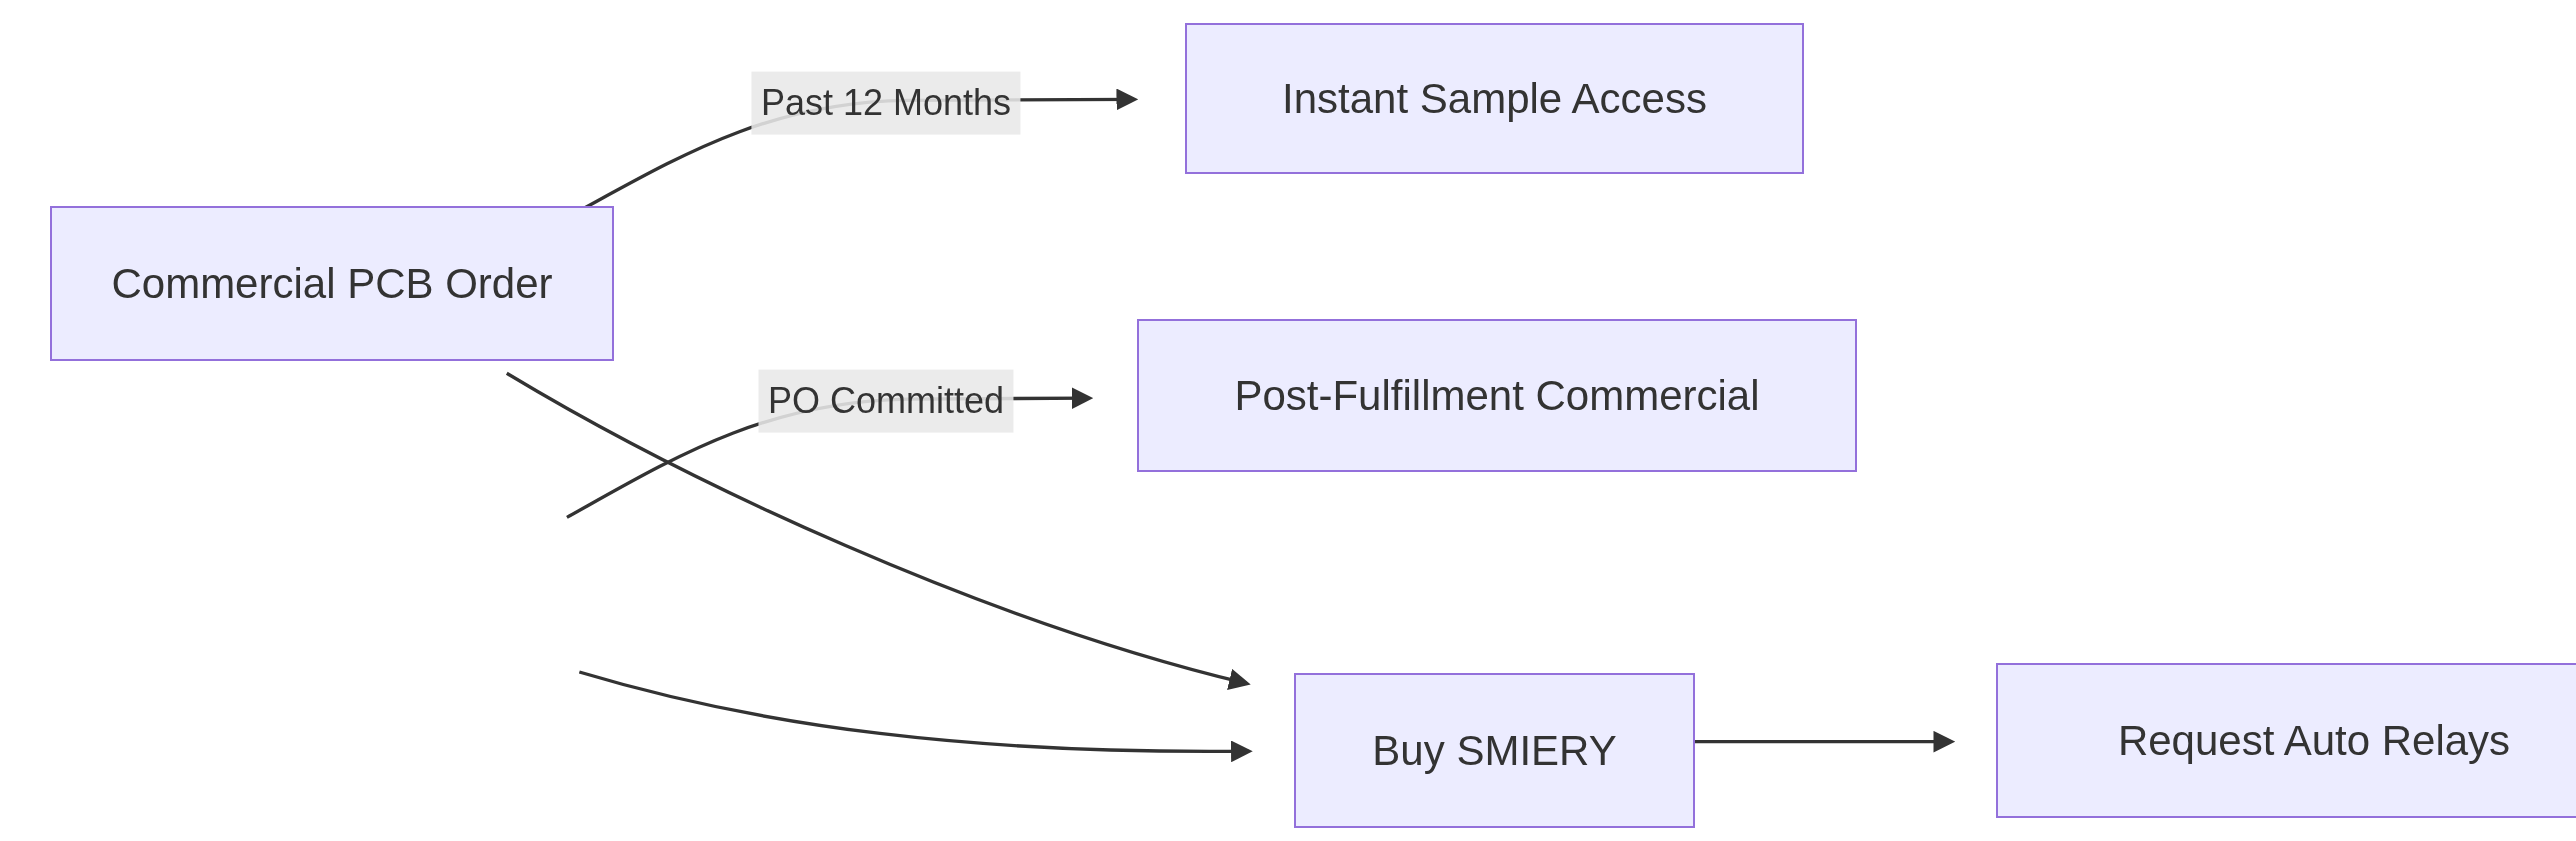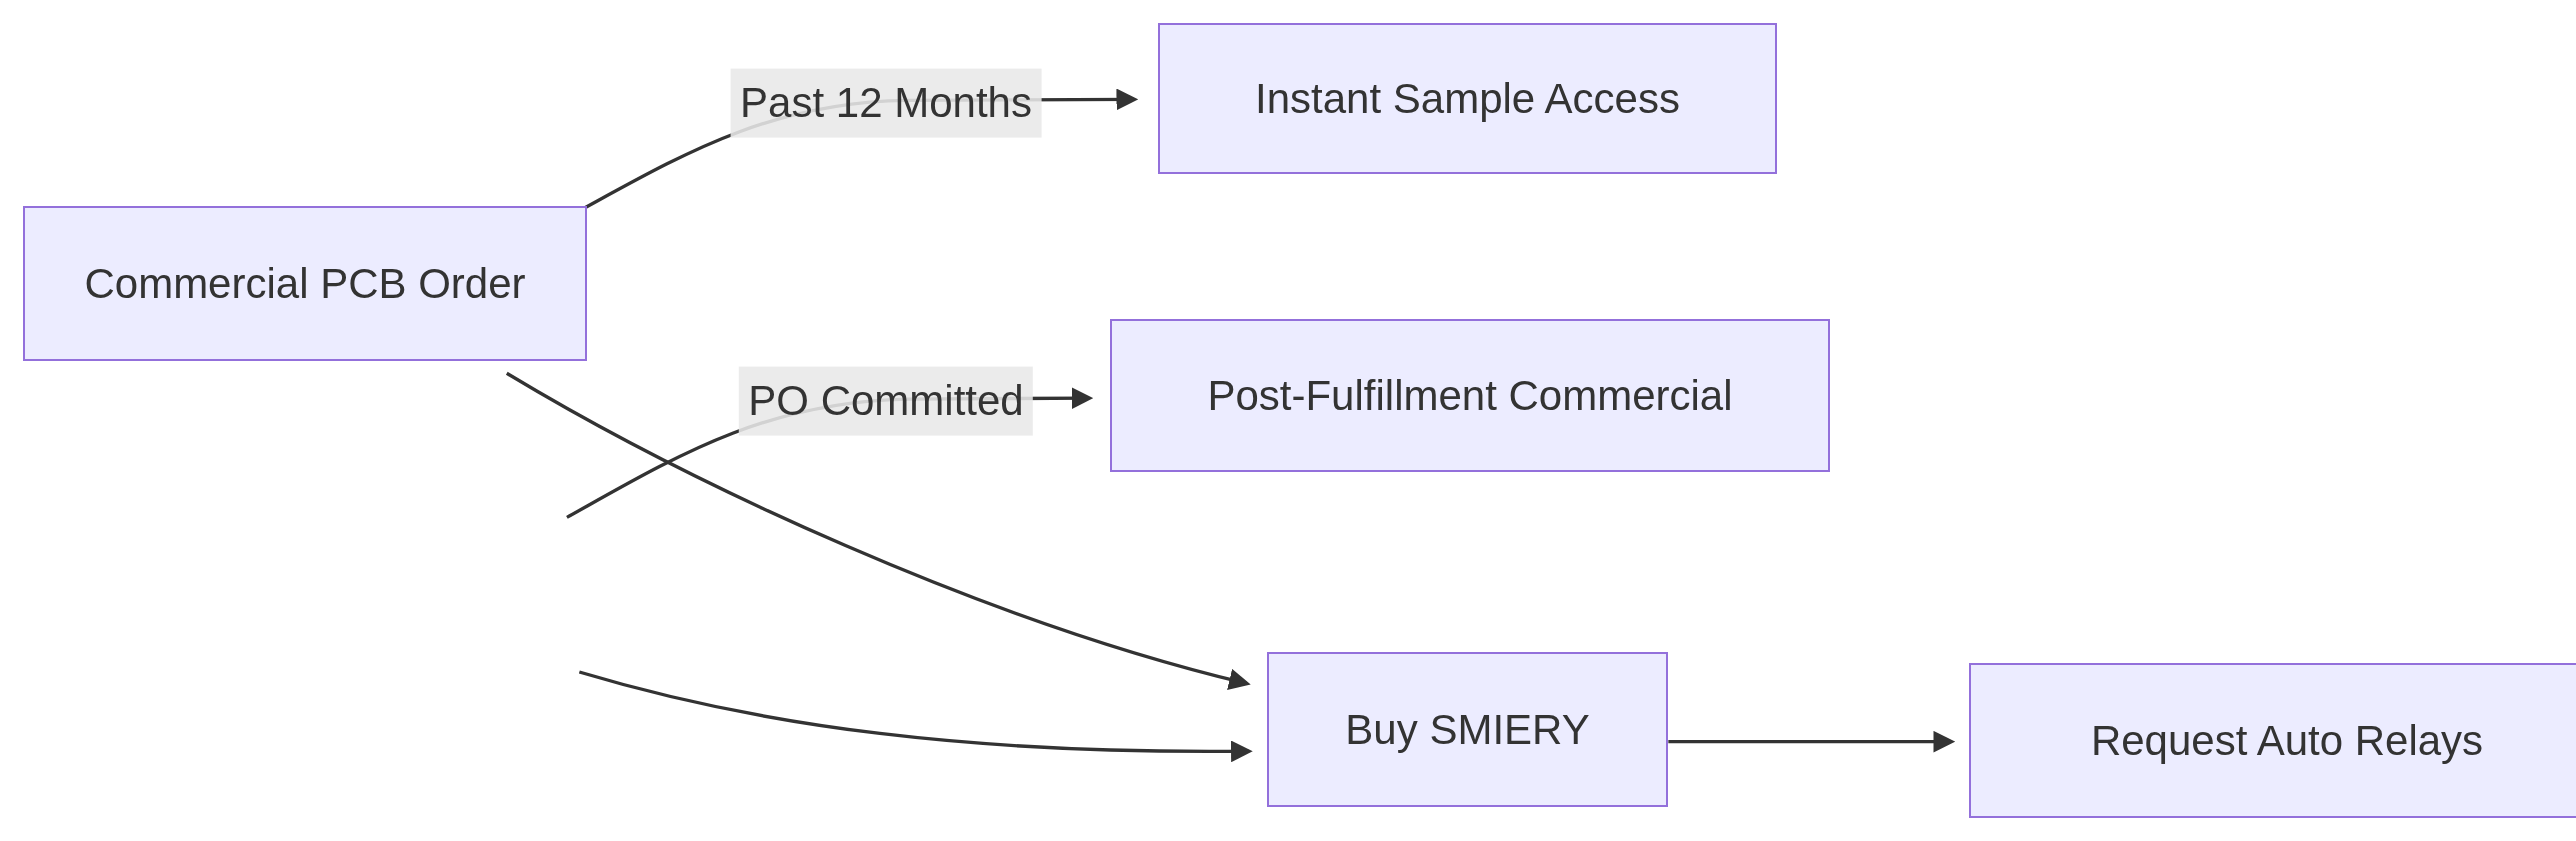--- a/index.html
+++ b/index.html
@@ -32,27 +32,28 @@
     box-sizing: border-box;
     background: var(--node-fill, #ECECFF);
     border: 2.9px solid var(--node-border, #9370DB);
     color: var(--text, #333333);
     display: flex;
     align-items: center;
     justify-content: center;
     font-size: 42px;
     white-space: nowrap;
     text-align: center;
+    margin-left: 27px;
   }
   .edge-label {
     position: absolute;
     transform: translate(-50%, -50%);
     background: var(--label-bg, rgba(232,232,232,0.88));
     color: var(--text, #333333);
-    font-size: 42px;
+    font-size: 36px;
     line-height: 1.0;
     padding: 13.4px 9.5px;
     white-space: nowrap;
   }
 </style>
 </head>
 <body>
 
 <div id="canvas" style="--bg: #ffffff; --node-fill: #ECECFF; --node-border: #9370DB; --edge: #333333; --text: #333333; --label-bg: #e8e8e8e0;">
 
@@ -74,21 +75,21 @@
     <path class="edge" d="M 1748 777 L 2044 777" marker-end="url(#arrow)" style="stroke: rgb(51, 51, 51);"></path>
   </svg>
 
   <div class="node" style="left:23px; top:206px; width:564px; height:155px;text-align:center;">Commercial PCB Order</div>
 
 
   <div class="node" style="left:1158px; top:23px; width:619px; height:151px;">Instant Sample Access</div>
 
   <div class="node" style="left:1110px; top:319px; width:720px; height:153px;">Post-Fulfillment Commercial</div>
 
-  <div class="node" style="left:1267px; top:652px; width:401px; height:155px;">Buy SMIERY</div>
+  <div class="node" style="left:1267px; top:673px; width:401px; height:155px;">Buy SMIERY</div>
 
   <div class="node" style="left:1969px; top:663px; width:636px; height:155px;">Request Auto Relays</div>
 
   <div class="edge-label" style="left:886px; top:103px;">Past 12 Months</div>
 
   <div class="edge-label" style="left:886px; top:401px;">PO Committed</div>
 
 </div>
 
 

